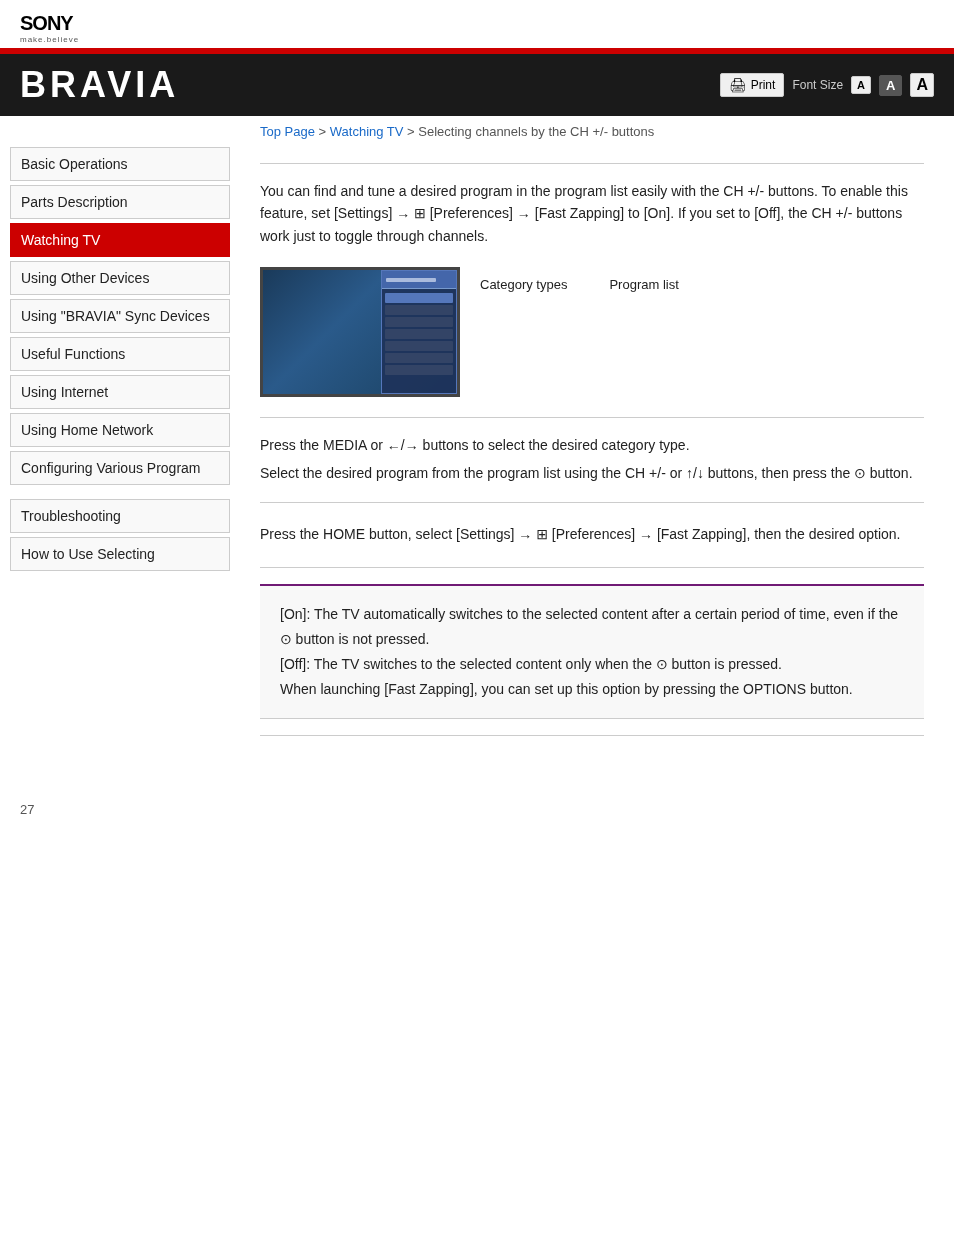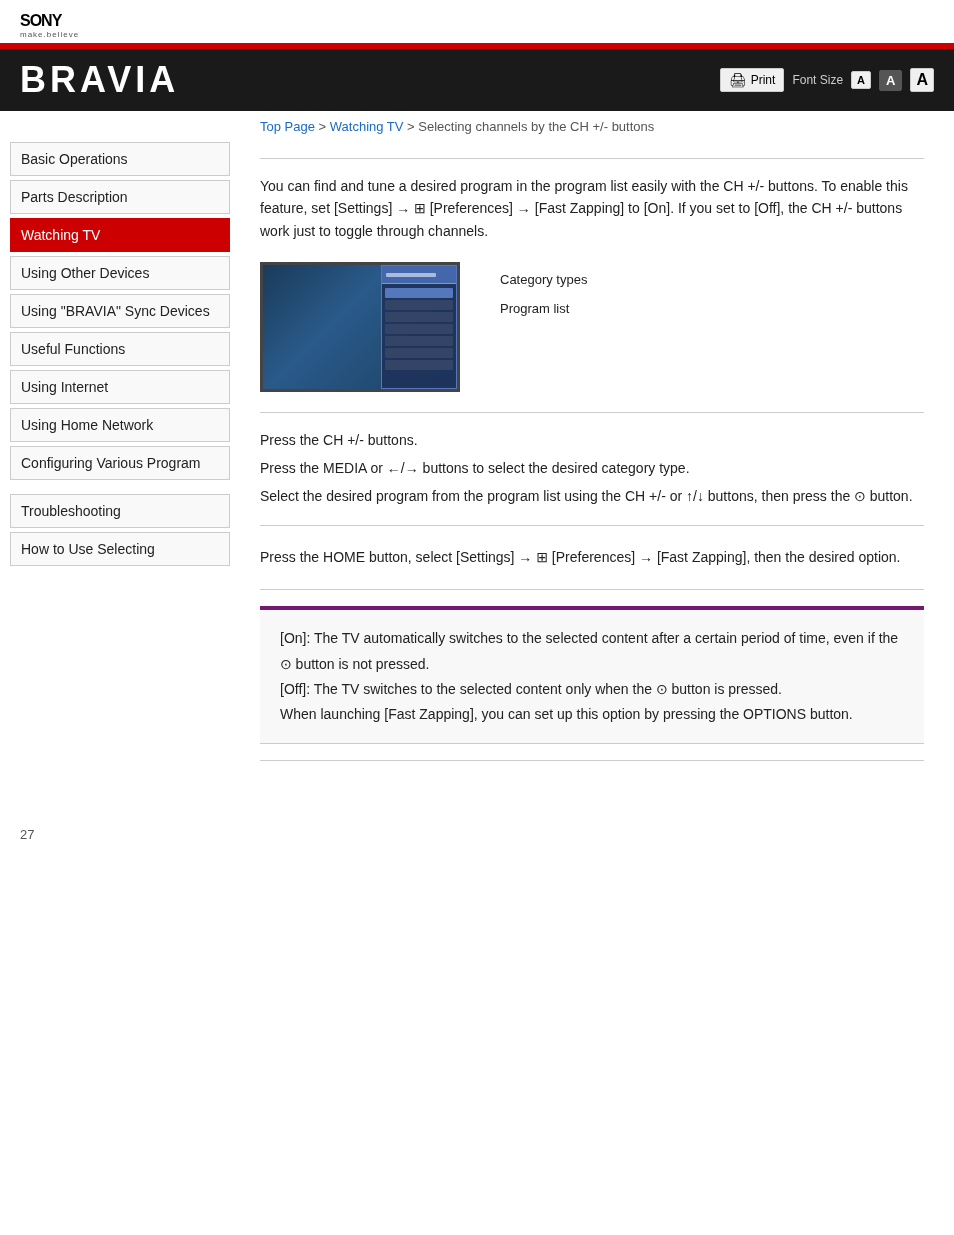--- a/index.html
+++ b/index.html
@@ -12,21 +12,21 @@
     .header-controls { display: flex; align-items: center; gap: 8px; }
     .print-btn { border: 1px solid #ccc; background: #f0f0f0; padding: 3px 8px; font-size: 12px; cursor: pointer; display: flex; align-items: center; gap: 4px; border-radius: 2px; }
     .font-size-label { color: #ccc; font-size: 12px; }
     .font-btn { border: 1px solid #ccc; background: #f0f0f0; cursor: pointer; font-weight: bold; border-radius: 2px; }
     .font-btn-sm { font-size: 11px; padding: 2px 5px; }
     .font-btn-md { font-size: 13px; padding: 2px 6px; background: #555; color: #fff; border-color: #555; }
     .font-btn-lg { font-size: 16px; padding: 2px 5px; }
 
     
     .sony-logo { padding: 12px 20px 4px 20px; }
-    .sony-text { font-size: 16px; font-weight: 900; letter-spacing: -1px; color: #000; font-family: Arial Black, sans-serif; }
+    .sony-text { font-size: 20px; font-weight: 900; letter-spacing: -1px; color: #000; font-family: Arial Black, sans-serif; }
     .sony-sub { font-size: 8px; color: #555; letter-spacing: 1px; }
 
     
     .breadcrumb { padding: 8px 20px 8px 260px; font-size: 13px; color: #555; }
     .breadcrumb a { color: #1a6ac8; text-decoration: none; }
 
     
     .layout { display: flex; padding: 0 0; }
 
     
@@ -40,30 +40,30 @@
     hr.divider { border: none; border-top: 1px solid #ccc; margin: 16px 0; }
 
     .intro-text { font-size: 14px; line-height: 1.6; color: #222; margin: 16px 0; }
 
     
     .tv-illustration { display: flex; align-items: flex-start; gap: 20px; margin: 20px 0; }
     .tv-screen-container { position: relative; }
     .tv-screen { width: 200px; height: 130px; background: #2a4a6a; border: 3px solid #444; position: relative; overflow: hidden; }
     .tv-screen-image { width: 100%; height: 100%; background: linear-gradient(135deg, #1a3a5a 0%, #2a5a8a 40%, #1a4060 100%); }
     .program-list-panel { position: absolute; top: 0; right: 0; width: 75px; height: 100%; }
-    .annotations { display: flex; flex-direction: column; gap: 14px; justify-content: flex-start; padding-top: 10px; margin-left: 20px; }
+    .annotations { display: flex; flex-direction: row; gap: 42px; justify-content: flex-start; padding-top: 10px; }
     .annotation { display: flex; align-items: center; gap: 6px; font-size: 13px; color: #222; }
 
     .steps { margin: 16px 0; }
     .step { font-size: 14px; line-height: 1.7; color: #222; margin: 4px 0; }
 
     .note-section { margin: 20px 0; }
     .note-text { font-size: 14px; line-height: 1.7; color: #222; }
 
-    .info-box { background: #f8f8f8; border-top: 4px solid #701a75; border-bottom: 1px solid #ccc; padding: 16px 20px; margin: 16px 0; }
+    .info-box { background: #f8f8f8; border-top: 2px solid #701a75; border-bottom: 1px solid #ccc; padding: 16px 20px; margin: 16px 0; }
     .info-text { font-size: 14px; line-height: 1.8; color: #222; }
 
     
     .page-number { padding: 20px 20px 0 20px; font-size: 13px; color: #555; }
 
     
     .print-icon { font-size: 14px; }
   </style>
 </head>
 <body>
@@ -152,21 +152,20 @@
         </div>
         <div class="annotation">
           <span>Program list</span>
         </div>
       </div>
     </div>
 
     <hr class="divider">
 
     <div class="steps">
-      <p class="step">Press the CH +/- buttons.</p>
       <p class="step">Press the MEDIA or ←/→ buttons to select the desired category type.</p>
       <p class="step">Select the desired program from the program list using the CH +/- or ↑/↓ buttons, then press the ⊙ button.</p>
     </div>
 
     <hr class="divider">
 
     <div class="note-section">
       <p class="note-text">Press the HOME button, select [Settings] → ⊞ [Preferences] → [Fast Zapping], then the desired option.</p>
     </div>
 

